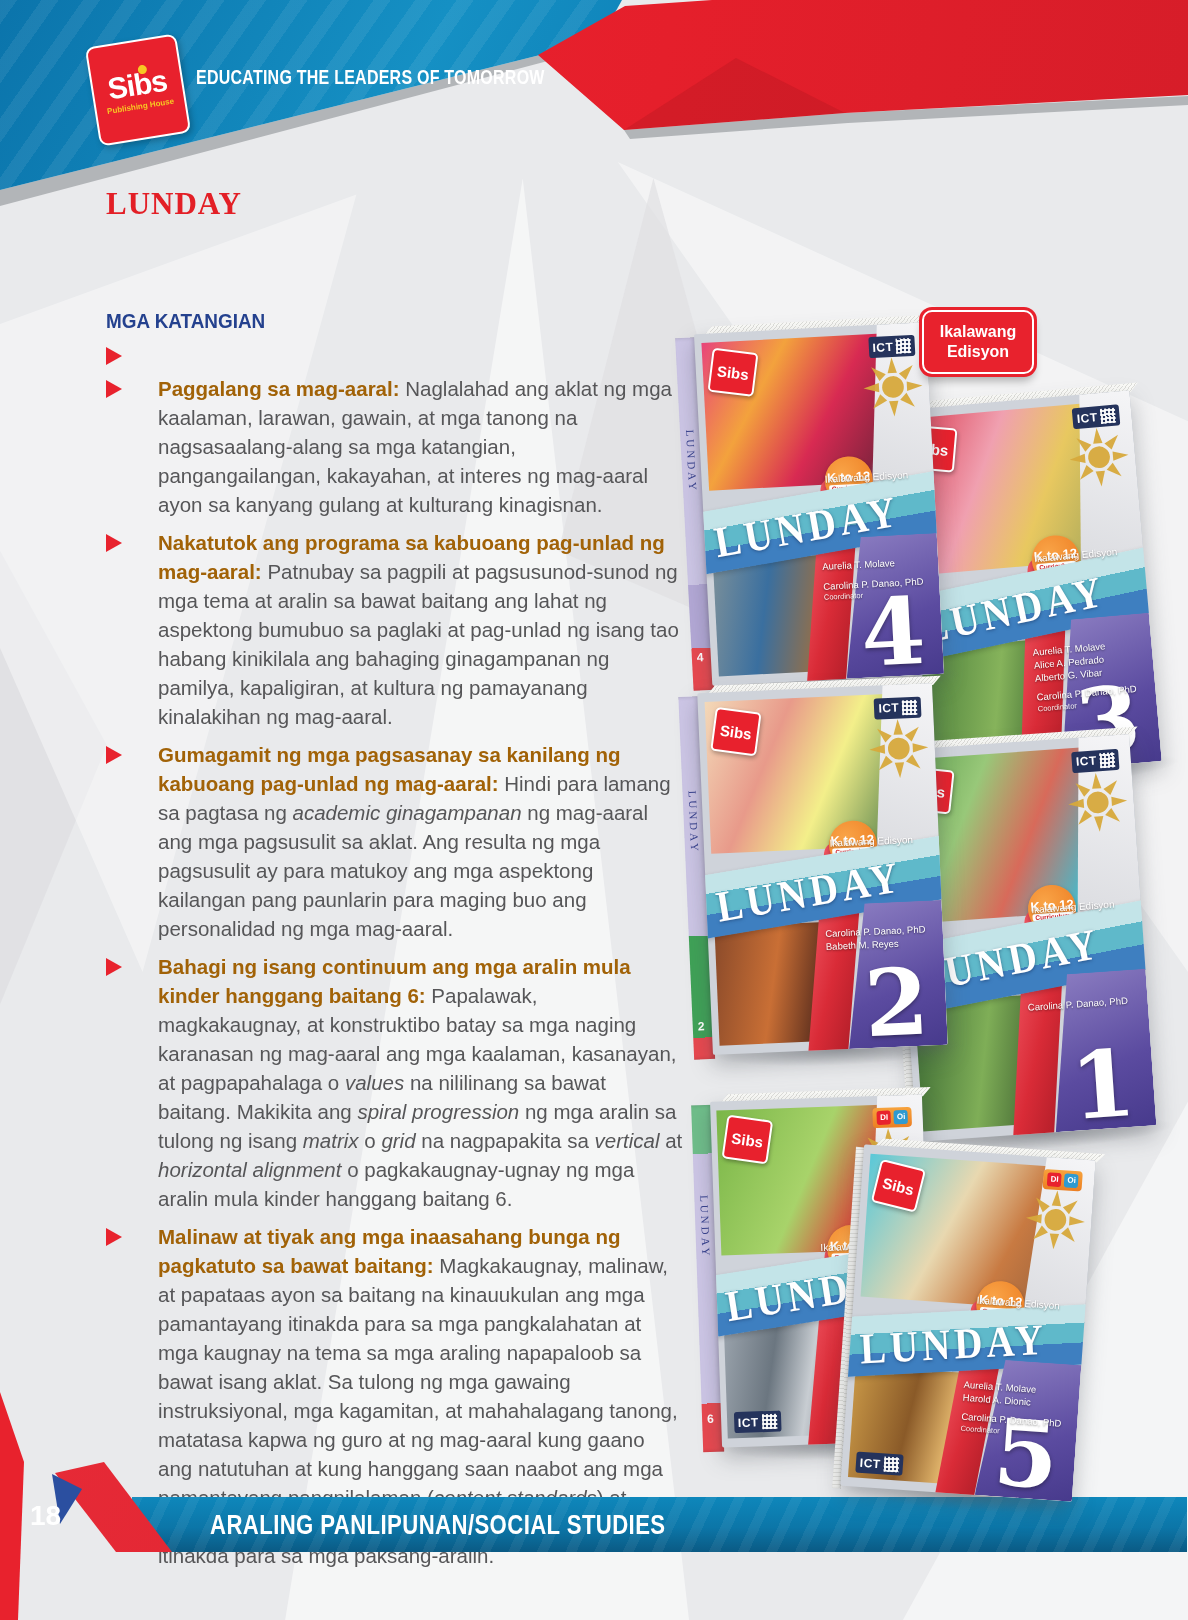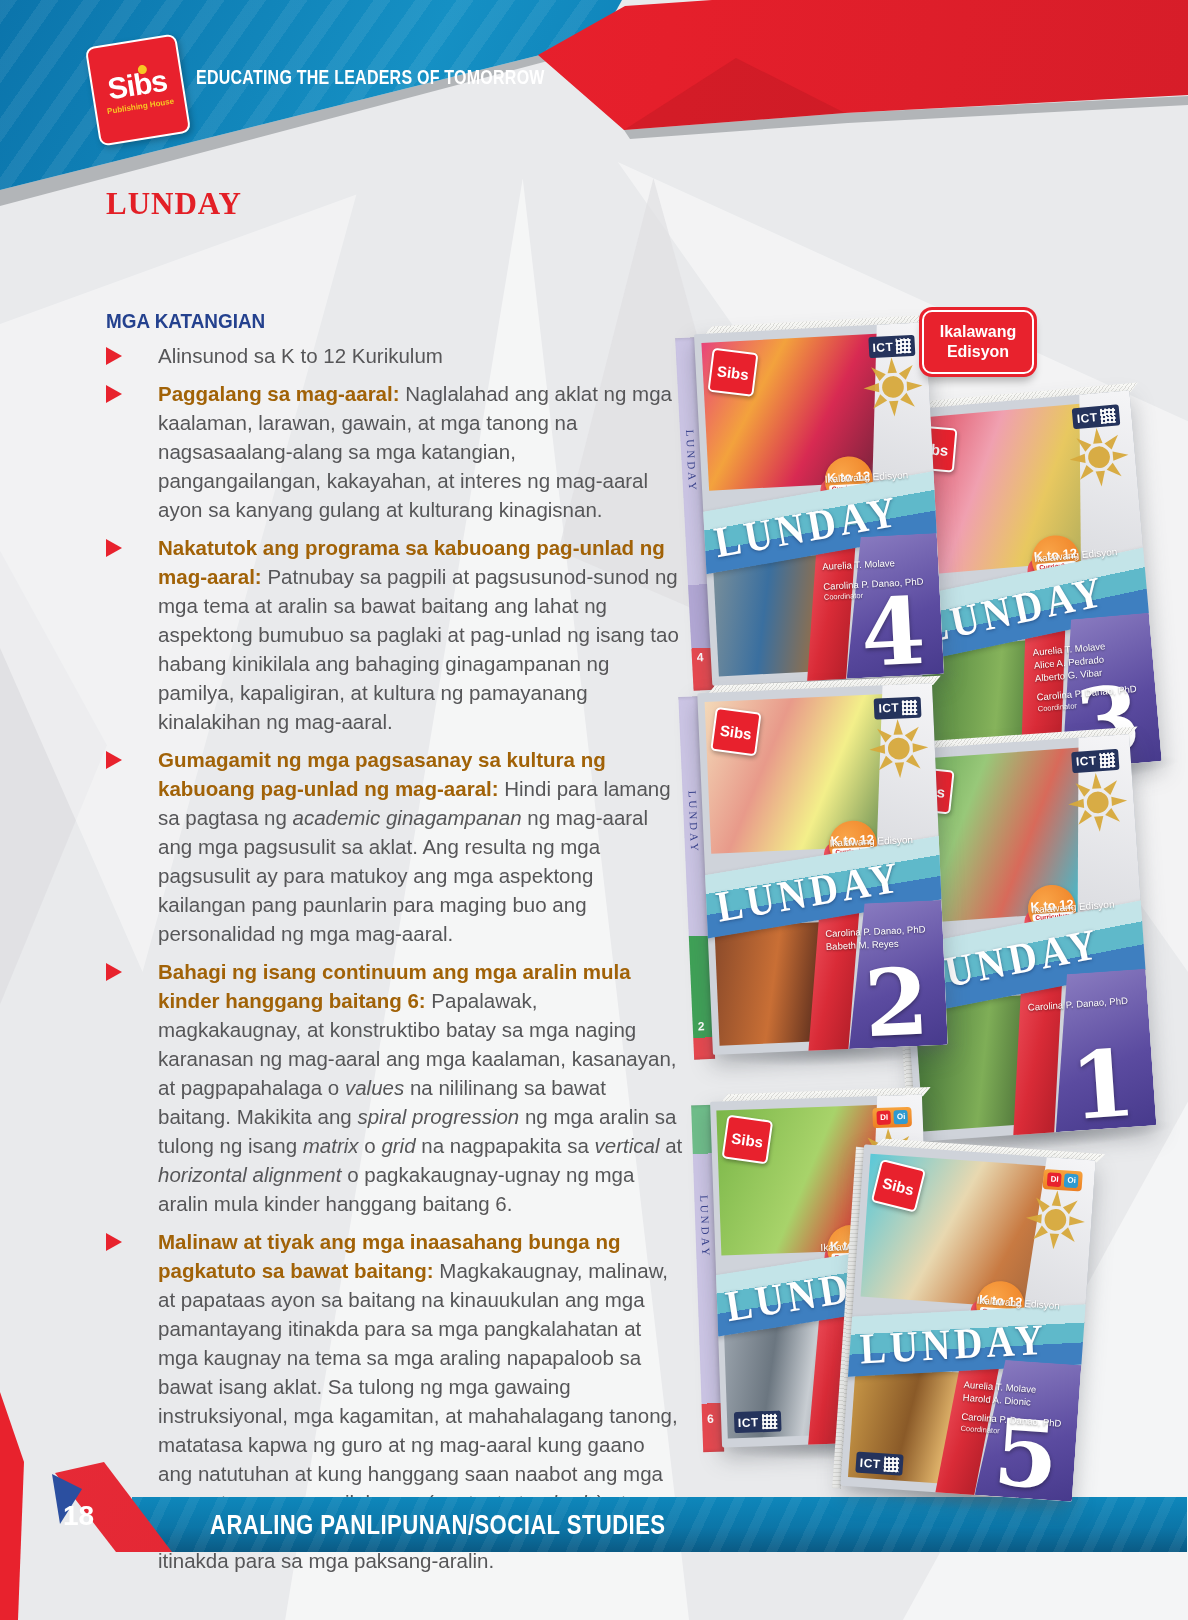--- a/index.html
+++ b/index.html
@@ -165,21 +165,21 @@
   .footer-bar::before{content:"";position:absolute;inset:0;
        background:repeating-linear-gradient(115deg,rgba(255,255,255,.06) 0 10px,rgba(255,255,255,0) 10px 26px);}
   .footer-text{position:absolute;left:78px;top:13px;color:#fff;font-weight:bold;font-size:27px;
        letter-spacing:.5px;transform:scaleX(.82);transform-origin:left center;}
   .red-strip-left{position:absolute;inset:0;background:#e8222d;
        clip-path:polygon(0 1392px,24px 1462px,18px 1620px,0 1620px);}
   .red-para{position:absolute;inset:0;background:linear-gradient(120deg,#f03340,#d81d29);
        clip-path:polygon(55px 1473px,104px 1462px,172px 1552px,116px 1552px);}
   .blue-tri-bottom{position:absolute;inset:0;background:#2b4fa0;
        clip-path:polygon(52px 1474px,82px 1489px,60px 1524px);}
-  .page-num{left:30px;top:1500px;color:#fff;font-weight:bold;font-size:28px;z-index:21;margin-left:33px;}
+  .page-num{left:30px;top:1500px;color:#fff;font-weight:bold;font-size:28px;z-index:21;}
 </style>
 </head>
 <body>
 
 <div class="page">
 
   <div class="facet f1"></div>
   <div class="facet f2"></div>
   <div class="facet f3"></div>
   <div class="facet f4"></div>
@@ -200,33 +200,32 @@
     <div class="logo-sub">Publishing House</div>
   </div>
   <div class="abs tagline">EDUCATING THE LEADERS OF TOMORROW</div>
 
   <div class="abs series-title">LUNDAY</div>
   <div class="abs features-head">MGA KATANGIAN</div>
 
   <div class="abs features">
     <div class="feat">
       <span class="tri"></span>
-      <p><span class="lead"></span><span>Alinsunod sa K to 12 Kurikulum</span></p>
     </div>
     <div class="feat">
       <span class="tri"></span>
       <p><span class="lead">Paggalang sa mag-aaral:</span><span> Naglalahad ang aklat ng mga kaalaman, larawan, gawain, at mga tanong na nagsasaalang-alang sa mga katangian, pangangailangan, kakayahan, at interes ng mag-aaral ayon sa kanyang gulang at kulturang kinagisnan.</span></p>
     </div>
     <div class="feat">
       <span class="tri"></span>
       <p><span class="lead">Nakatutok ang programa sa kabuoang pag-unlad ng mag-aaral:</span><span> Patnubay sa pagpili at pagsusunod-sunod ng mga tema at aralin sa bawat baitang ang lahat ng aspektong bumubuo sa paglaki at pag-unlad ng isang tao habang kinikilala ang bahaging ginagampanan ng pamilya, kapaligiran, at kultura ng pamayanang kinalakihan ng mag-aaral.</span></p>
     </div>
     <div class="feat">
       <span class="tri"></span>
-      <p><span class="lead">Gumagamit ng mga pagsasanay sa kultura ng kabuoang pag-unlad ng mag-aaral:</span><span> Hindi para lamang sa pagtasa ng <i>academic ginagampanan</i> ng mag-aaral ang mga pagsusulit sa aklat. Ang resulta ng mga pagsusulit ay para matukoy ang mga aspektong kailangan pang paunlarin para maging buo ang personalidad ng mga mag-aaral.</span></p>
+      <p><span class="lead">Gumagamit ng mga pagsasanay sa kanilang ng kabuoang pag-unlad ng mag-aaral:</span><span> Hindi para lamang sa pagtasa ng <i>academic ginagampanan</i> ng mag-aaral ang mga pagsusulit sa aklat. Ang resulta ng mga pagsusulit ay para matukoy ang mga aspektong kailangan pang paunlarin para maging buo ang personalidad ng mga mag-aaral.</span></p>
     </div>
     <div class="feat">
       <span class="tri"></span>
       <p><span class="lead">Bahagi ng isang continuum ang mga aralin mula kinder hanggang baitang 6:</span><span> Papalawak, magkakaugnay, at konstruktibo batay sa mga naging karanasan ng mag-aaral ang mga kaalaman, kasanayan, at pagpapahalaga o <i>values</i> na nililinang sa bawat baitang. Makikita ang <i>spiral progression</i> ng mga aralin sa tulong ng isang <i>matrix</i> o <i>grid</i> na nagpapakita sa <i>vertical</i> at <i>horizontal alignment</i> o pagkakaugnay-ugnay ng mga aralin mula kinder hanggang baitang 6.</span></p>
     </div>
     <div class="feat">
       <span class="tri"></span>
       <p><span class="lead">Malinaw at tiyak ang mga inaasahang bunga ng pagkatuto sa bawat baitang:</span><span> Magkakaugnay, malinaw, at papataas ayon sa baitang na kinauukulan ang mga pamantayang itinakda para sa mga pangkalahatan at mga kaugnay na tema sa mga araling napapaloob sa bawat isang aklat. Sa tulong ng mga gawaing instruksiyonal, mga kagamitan, at mahahalagang tanong, matatasa kapwa ng guro at ng mag-aaral kung gaano ang natutuhan at kung hanggang saan naabot ang mga pamantayang pangnilalaman (<i>content standards</i>) at pamantayan sa pagganap (<i>performance standards</i>) na itinakda para sa mga paksang-aralin.</span></p>
     </div>
   </div>

